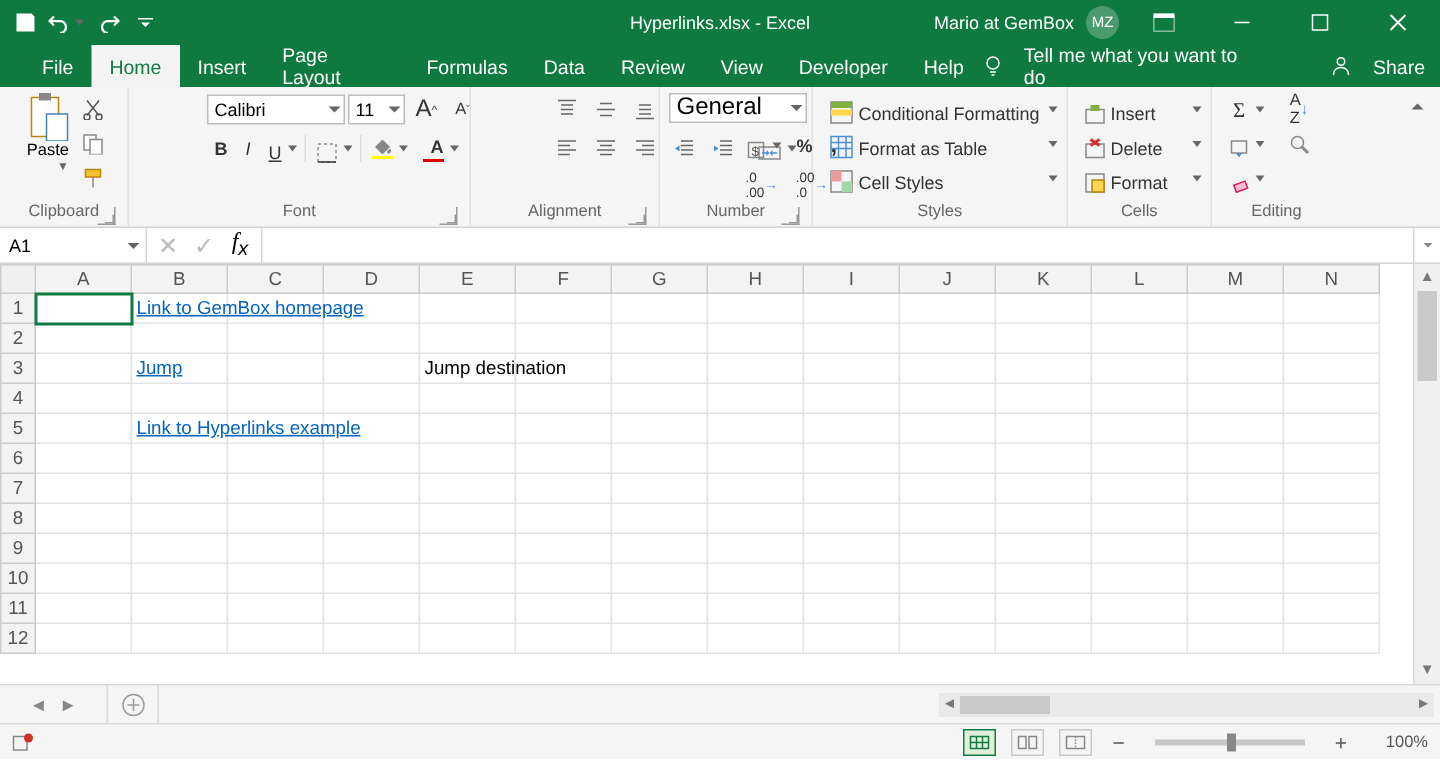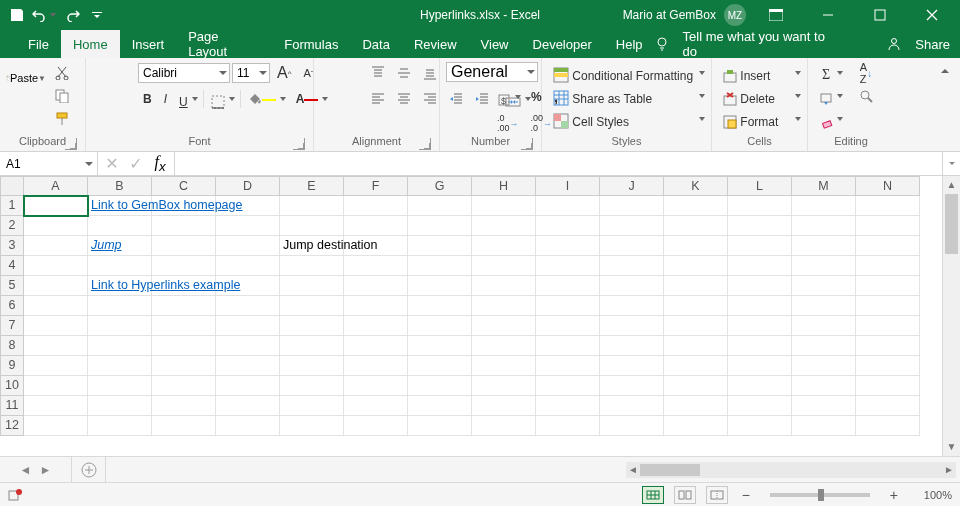--- a/index.html
+++ b/index.html
@@ -61,21 +61,21 @@
   .hscroll .arr { width: 14px; text-align: center; font-size: 10px; color: #777; position: absolute; top: 0; bottom: 0; line-height: 16px; }
   .hscroll .arr.l { left: 0; } .hscroll .arr.r { right: 0; }
   .status { height: 24px; background: #f5f5f5; border-top: 1px solid #d9d9d9; display: flex; align-items: center; font-size: 11px; color: #555; padding: 0 8px; gap: 10px; }
   .status .sep { flex: 1; }
   .viewbtn { width: 22px; height: 18px; border: 1px solid #c8c8c8; display: flex; align-items: center; justify-content: center; }
   .viewbtn.active { background: #e2efda; border-color: #107c41; }
   .zoom-slider { width: 100px; height: 4px; background: #c8c8c8; position: relative; margin: 0 6px; }
   .zoom-slider .knob { position: absolute; left: 48px; top: -4px; width: 6px; height: 12px; background: #888; }
   .collapse { position: absolute; right: 6px; top: 4px; width: 18px; height: 18px; color: #666; display: flex; align-items: center; justify-content: center; }
   .underbar { width: 14px; height: 2px; margin-top: 1px; }
-  .stack { display: flex; flex-direction: row; align-items: center; }
+  .stack { display: flex; flex-direction: column; align-items: flex-end; }
   .general-box { width: 92px; height: 20px; border: 1px solid #bdbdbd; background: #fff; display: flex; align-items: center; padding: 0 4px; position: relative; }
 </style>
 </head>
 <body>
 
 <div class="titlebar">
   <div class="qat">
     <span class="ico">
       <svg width="14" height="14" viewBox="0 0 14 14">
           <path fill="#fff" d="M1 1h10l2 2v10H1z M3 2h6v3H3z M4 8h6v4H4z"></path>
@@ -359,21 +359,21 @@
   <div class="group" style="width:170px">
     <div class="body col" style="gap:1px">
       <span class="btn split" style="justify-content:flex-start;width:160px"><svg width="16" height="16">
             <rect x="1" y="1" width="14" height="14" fill="none" stroke="#888"></rect>
             <rect x="1" y="1" width="14" height="4" fill="#7cb342"></rect>
             <rect x="1" y="6" width="14" height="4" fill="#ffd54f"></rect>
           </svg>&nbsp;<span>Conditional Formatting</span></span>
       <span class="btn split" style="justify-content:flex-start;width:160px"><svg width="16" height="16">
             <rect x="1" y="1" width="14" height="14" fill="none" stroke="#4a90d9"></rect>
             <path stroke="#4a90d9" d="M1 5h14M1 9h14M6 1v14M11 1v14"></path>
-          </svg>&nbsp;<span>Share as Table</span></span>
+          </svg>&nbsp;<span>Format as Table</span></span>
       <span class="btn split" style="justify-content:flex-start;width:160px"><svg width="16" height="16">
             <rect x="1" y="1" width="14" height="14" fill="none" stroke="#888"></rect>
             <rect x="1" y="1" width="7" height="7" fill="#ef9a9a"></rect>
             <rect x="8" y="8" width="7" height="7" fill="#a5d6a7"></rect>
           </svg>&nbsp;<span>Cell Styles</span></span>
     </div>
     <div class="label"><span>Styles</span></div>
   </div>
 
   <div class="group" style="width:96px">
@@ -499,21 +499,21 @@
       <div class="cell"></div>
       <div class="cell"></div>
       <div class="cell"></div>
       <div class="cell"></div>
       <div class="cell"></div>
       <div class="cell"></div>
       <div class="cell"></div>
       <div class="cell"></div>
       <div class="rowhdr">3</div>
       <div class="cell"></div>
-      <div class="cell" style="position: relative; z-index: 1; font-style: italic;"><span class="hyperlink">Jump</span></div>
+      <div class="cell" style="position: relative; z-index: 1;"><span class="hyperlink">Jump</span></div>
       <div class="cell"></div>
       <div class="cell"></div>
       <div class="cell" style="position: relative; z-index: 1;">Jump destination</div>
       <div class="cell"></div>
       <div class="cell"></div>
       <div class="cell"></div>
       <div class="cell"></div>
       <div class="cell"></div>
       <div class="cell"></div>
       <div class="cell"></div>

